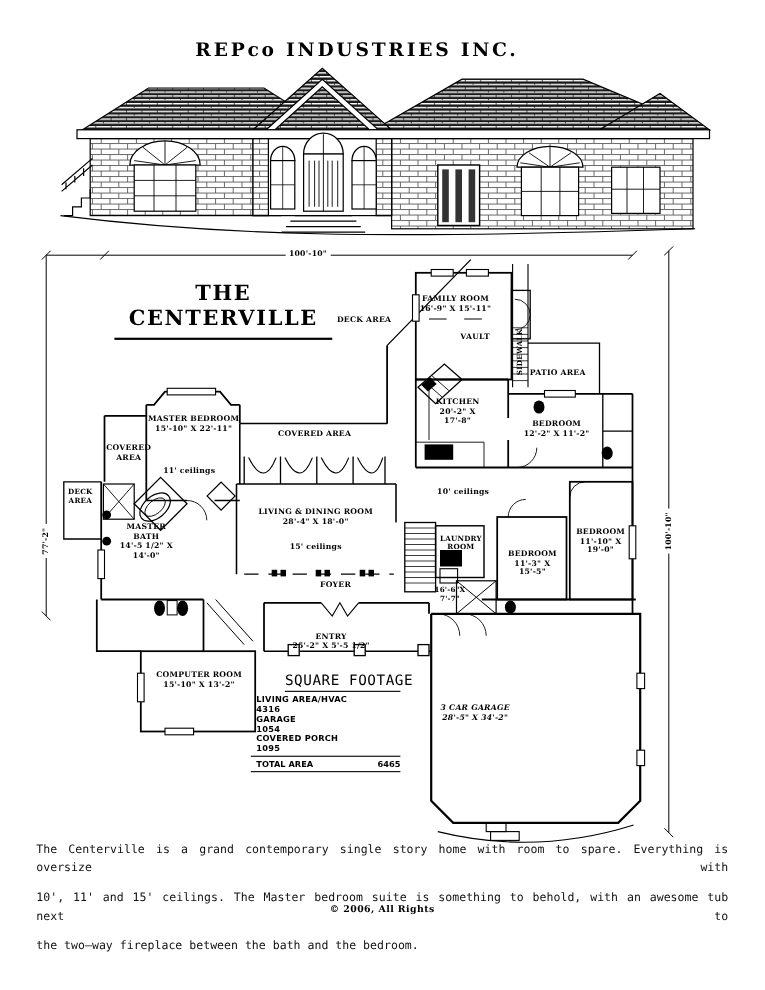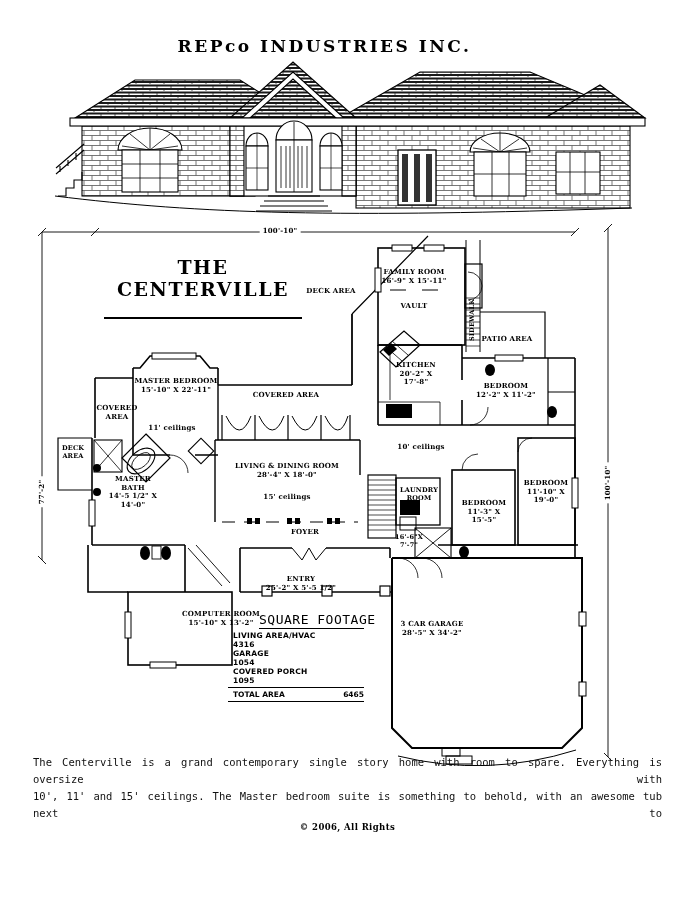--- a/index.html
+++ b/index.html
@@ -4,40 +4,40 @@
 <style>
   html,body{margin:0;padding:0;background:#fff;}
   body{width:695px;height:900px;position:relative;overflow:hidden;
        font-family:"DejaVu Serif",serif;color:#000;}
   .abs{position:absolute;}
   .company{top:36px;left:0;width:695px;text-align:center;
     font:bold 17px "DejaVu Serif",serif;letter-spacing:2.5px;
     transform:translateX(-23px);}
   .plan-title{left:104px;top:256px;width:198px;text-align:center;
     font:bold 19px "DejaVu Serif",serif;letter-spacing:1.5px;
-    border-bottom:2px solid #000;padding-bottom:17px;}
+    border-bottom:2px solid #000;padding-bottom:7px;}
   .lbl{position:absolute;font:bold 7px/8.5px "DejaVu Serif",serif;
     letter-spacing:.2px;text-align:center;white-space:nowrap;
     transform:translate(-50%,-50%);}
   .lbl.small{font-size:6.5px;line-height:7.5px;}
   .lbl.vert{transform:translate(-50%,-50%) rotate(-90deg);}
   .lbl.dim{background:#fff;padding:0 3px;}
   .sf{position:absolute;left:228px;top:612px;width:136px;
     font-family:"DejaVu Sans Mono",monospace;}
   .sf-title{font-size:13px;letter-spacing:.5px;border-bottom:1.5px solid #000;
     padding-bottom:1px;white-space:nowrap;margin-left:31px;}
   .sf-body{border-bottom:1.2px solid #000;padding:2px 0 2px 5px;}
   .sf-row{display:flex;justify-content:space-between;
     font:bold 7.5px/9px "DejaVu Sans",sans-serif;letter-spacing:.2px;flex-direction:column;}
   .sf-total{display:flex;justify-content:space-between;padding:2px 0 2px 5px;
     border-bottom:1.2px solid #000;
     font:bold 7.5px/9px "DejaVu Sans",sans-serif;}
   .desc{left:33px;top:754px;width:629px;
     font:10.5px/17px "DejaVu Sans Mono",monospace;color:#111;}
-  .desc-line{text-align:justify;text-align-last:justify;}
+  .desc-line{text-align:justify;text-align-last:justify;margin-top:10px;}
   .desc-line.last{text-align-last:left;}
   .copyright{left:0;top:822px;width:695px;text-align:center;
     font:bold 8.5px/10.5px "DejaVu Serif",serif;letter-spacing:.4px;}
   svg{position:absolute;left:0;top:0;}
 </style>
 </head>
 <body>
 
 <svg width="695" height="900" viewBox="0 0 695 900">
   <defs>
@@ -226,21 +226,21 @@
 
 <div class="lbl dim" style="left:280px;top:231px;">100'-10"</div>
 <div class="lbl dim vert" style="left:42px;top:492px;">77'-2"</div>
 <div class="lbl dim vert" style="left:608px;top:483px;">100'-10"</div>
 
 <div class="lbl" style="left:331px;top:291px;">DECK  AREA</div>
 <div class="lbl" style="left:414px;top:276px;">
   <div>FAMILY ROOM</div>
   <div>16'-9" X 15'-11"</div>
 </div>
-<div class="lbl" style="left:414px;top:306px;">VAULT</div>
+<div class="lbl" style="left:432px;top:306px;">VAULT</div>
 <div class="lbl small vert" style="left:473px;top:320px;">SIDEWALK</div>
 <div class="lbl" style="left:507px;top:339px;">PATIO  AREA</div>
 <div class="lbl" style="left:416px;top:374px;">
   <div>KITCHEN</div>
   <div>20'-2" X</div>
   <div>17'-8"</div>
 </div>
 <div class="lbl" style="left:506px;top:390px;">
   <div>BEDROOM</div>
   <div>12'-2" X 11'-2"</div>
@@ -287,25 +287,25 @@
 <div class="lbl" style="left:546px;top:492px;">
   <div>BEDROOM</div>
   <div>11'-10" X</div>
   <div>19'-0"</div>
 </div>
 <div class="lbl" style="left:305px;top:532px;">FOYER</div>
 <div class="lbl" style="left:301px;top:563px;margin-top:20px;">
   <div>ENTRY</div>
   <div>25'-2" X 5'-5 1/2"</div>
 </div>
-<div class="lbl" style="left:181px;top:618px;margin-left:40px;">
+<div class="lbl" style="left:181px;top:618px;">
   <div>COMPUTER ROOM</div>
   <div>15'-10" X 13'-2"</div>
 </div>
-<div class="lbl" style="left:432px;top:628px;">
+<div class="lbl" style="left:432px;top:648px;font-style:italic;">
   <div>3 CAR GARAGE</div>
   <div>28'-5" X 34'-2"</div>
 </div>
 
 <div class="sf">
   <div class="sf-title">SQUARE  FOOTAGE</div>
   <div class="sf-body">
     <div class="sf-row">
       <span>LIVING AREA/HVAC</span>
       <span>4316</span>
@@ -321,17 +321,18 @@
   </div>
   <div class="sf-total">
     <span>TOTAL  AREA</span>
     <span>6465</span>
   </div>
 </div>
 
 <div class="abs desc">
   <div class="desc-line">The Centerville is a grand contemporary single story home with room to spare. Everything is oversize with</div>
   <div class="desc-line">10', 11' and 15' ceilings. The Master bedroom suite is something to behold, with an awesome tub next to</div>
+  <div class="desc-line last">the two—way fireplace between the bath and the bedroom.</div>
 </div>
 
 <div class="abs copyright">
   <div>© 2006, All Rights</div>
 </div>
 
 </body></html>

